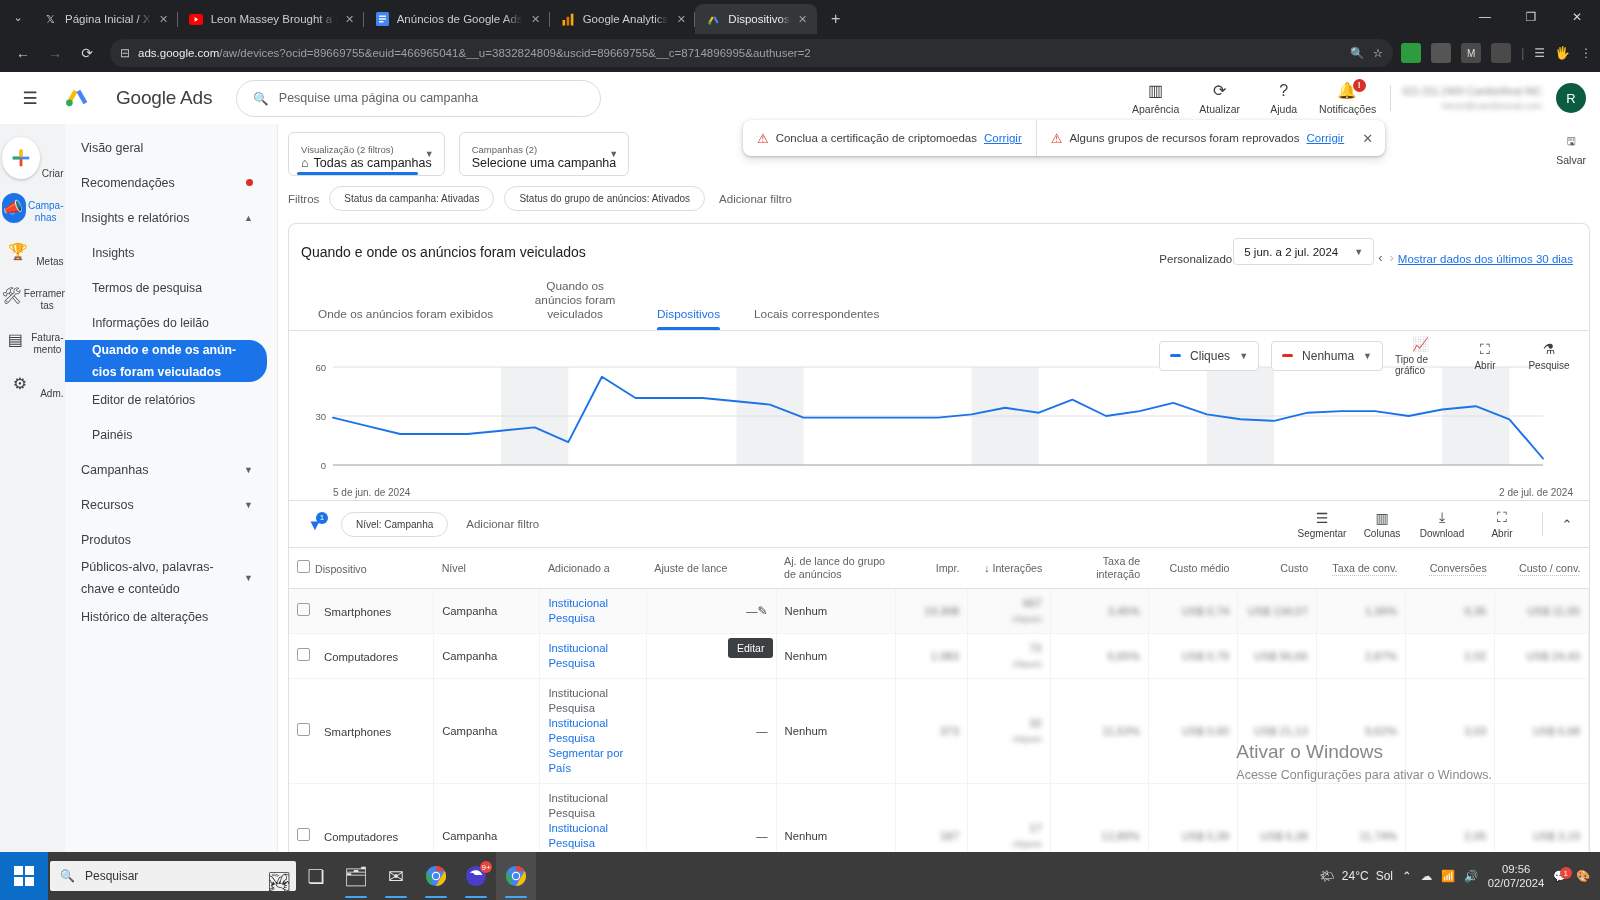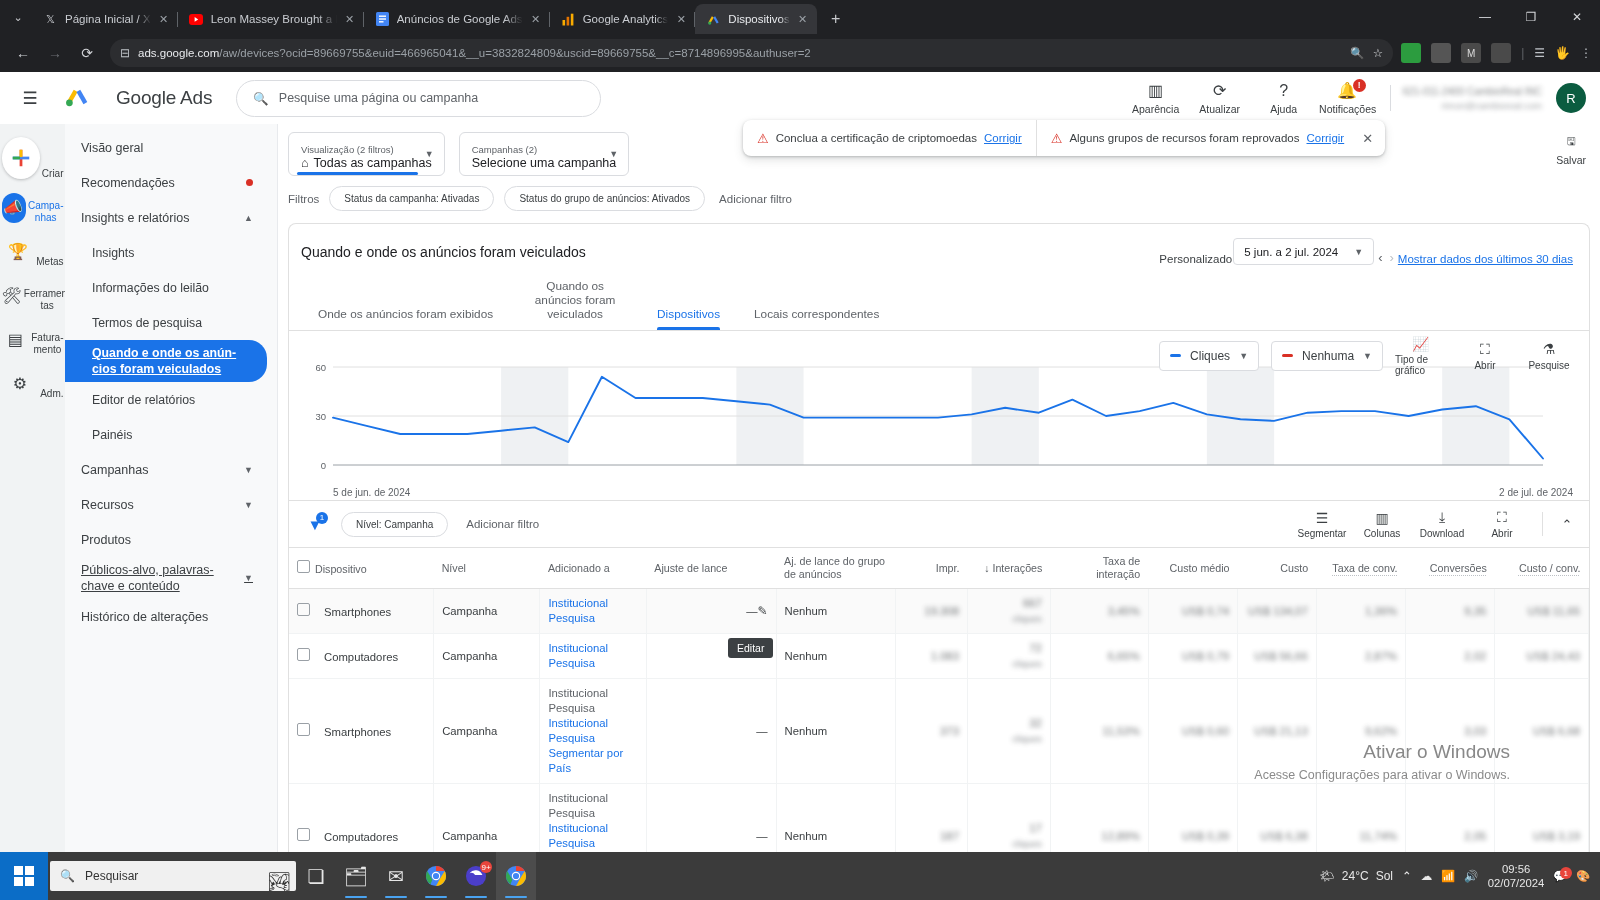--- a/index.html
+++ b/index.html
@@ -126,21 +126,21 @@
   .rail-item.active .rail-icobox { background: #1a73e8; color: #fff; }
   .rail-item.active { color: #1a73e8; }
 
   
   .nav { width: 213px; background: #f8f9fa; border-right: 1px solid #e8eaed;
      padding-top: 6px; overflow: hidden; }
   .nav-row { display: flex; align-items: center; height: 35px; padding: 0 14px 0 16px;
      font-size: 12.5px; color: #3c4043; border-radius: 0 18px 18px 0;
      margin-right: 10px; }
   .nav-row.sub { padding-left: 27px; font-size: 12.3px; }
-  .nav-row.two-line { height: 42px; line-height: 16px; text-decoration: underline; }
+  .nav-row.two-line { height: 42px; line-height: 22px; }
   .nav-row.active { background: #1a73e8; color: #fff; font-weight: bold; }
   .nav-label { flex: 1; }
   .nav-chevron { font-size: 9px; color: #5f6368; margin-left: 6px; }
   .red-dot { width: 7px; height: 7px; border-radius: 50%; background: #d93025; }
 
   
   .main { flex: 1; min-width: 0; background: #fff; position: relative;
      overflow: hidden; }
   .filterbar { padding: 8px 0 0 0; }
   .selectors { display: flex; gap: 14px; padding: 0 0 0 0; margin-left: 10px; }
@@ -239,21 +239,21 @@
      display: inline-block; }
   .lnk { color: #1a73e8; display:block; }
   .plain { color: #5f6368; display:block; }
   .blur { filter: blur(2.6px); opacity: .75; display:inline-block; }
   .blur2 { filter: blur(2.4px); opacity: .72; display:inline-block; }
   .edit-pencil { float: right; color: #3c4043; font-size: 12px; }
   .tooltip-editar { position: absolute; background: #3c4043; color: #fff;
      font-size: 10.5px; padding: 4px 9px; border-radius: 3px; }
 
   
-  .wm { position: absolute; right: 90px; bottom: 70px; text-align: right;
+  .wm { position: absolute; right: 108px; bottom: 70px; text-align: left;
      color: #7b7b7b; pointer-events: none; z-index: 1; }
   .wm .t1 { font-size: 19px; color: #888; }
   .wm .t2 { font-size: 12.5px; color: #8a8a8a; margin-top: 5px; }
 
   
   .taskbar { position: absolute; left: 0; right: 0; bottom: 0; height: 48px;
      background: #3b3b3b; display: flex; align-items: center; }
   .tb-start { width: 48px; height: 48px; display: flex; align-items: center;
      justify-content: center; background:#0b6dc7; }
   .tb-search { width: 246px; height: 30px; background: #f0f0f0; border-radius: 2px;
@@ -471,24 +471,24 @@
         <span class="red-dot"></span>
       </div>
       <div class="nav-row">
         <span class="nav-label">Insights e relatórios</span>
         <span class="nav-chevron">▲</span>
       </div>
       <div class="nav-row sub">
         <span class="nav-label">Insights</span>
       </div>
       <div class="nav-row sub">
+        <span class="nav-label">Termos de pesquisa</span>
+      </div>
+      <div class="nav-row sub">
         <span class="nav-label">Informações do leilão</span>
-      </div>
-      <div class="nav-row sub">
-        <span class="nav-label">Termos de pesquisa</span>
       </div>
       <div class="nav-row sub two-line active">
         <span class="nav-label" style="white-space:pre-line">Quando e onde os anún-
 cios foram veiculados</span>
       </div>
       <div class="nav-row sub">
         <span class="nav-label">Editor de relatórios</span>
       </div>
       <div class="nav-row sub">
         <span class="nav-label">Painéis</span>

